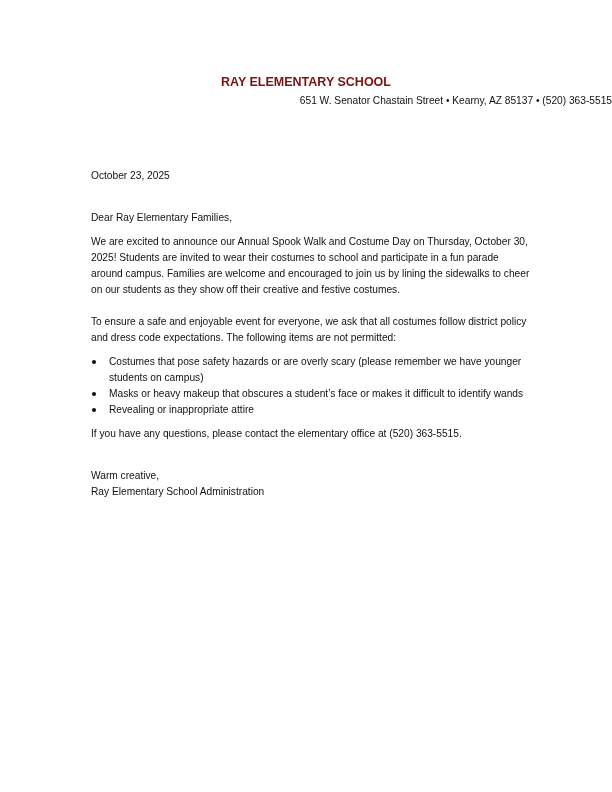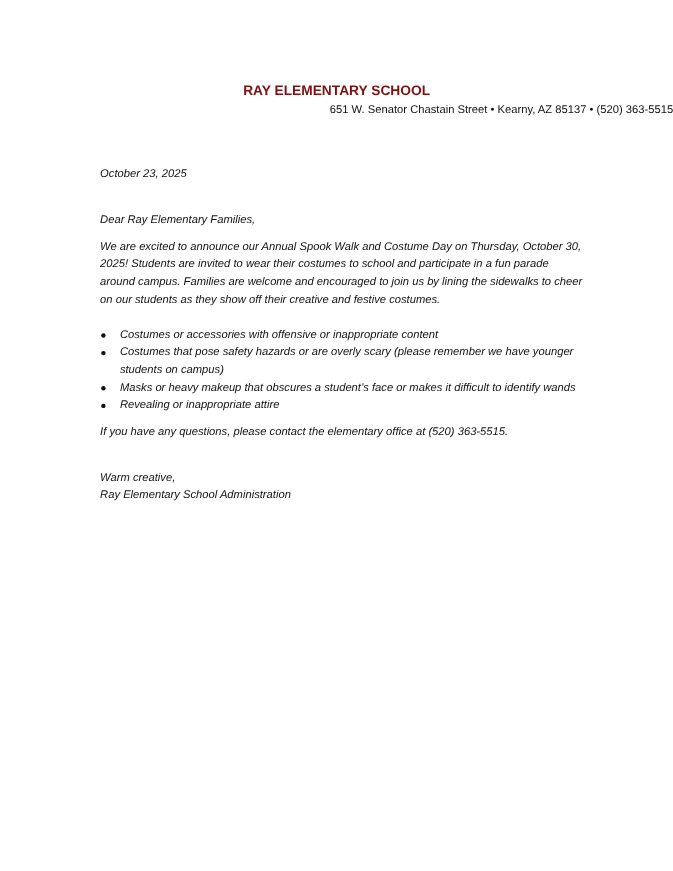--- a/index.html
+++ b/index.html
@@ -11,22 +11,22 @@
     .page { position: absolute; left: 0; top: 0; width: 524px; height: 792px; }
     .title {
       position: absolute; left: 0; width: 612px; top: 75px; text-align: center;
       font-weight: bold; font-size: 12.5px; color: #7b1113; letter-spacing: 0;
     }
     .address {
       position: absolute; left: 0; width: 612px; top: 95px; text-align: right;
       font-size: 10.2px;
     }
     .body {
-      position: absolute; left: 91px; top: 151px; width: 440px;
-      font-size: 10.2px; line-height: 16px; font-style: italic;
+      position: absolute; left: 91px; top: 168px; width: 440px;
+      font-size: 10.2px; line-height: 16px;
     }
     .body p { margin: 0; }
     .date { margin-bottom: 26px !important; }
     .salutation { margin-bottom: 8px !important; }
     .para { margin-bottom: 16px !important; }
     .list { list-style: none; margin: 0 0 8px 0; padding: 0; }
     .list li { position: relative; padding-left: 18px; margin: 0; }
     .bullet { position: absolute; left: 0; top: 0; width: 10px; }
     .bullet::before {
       content: ""; position: absolute; left: 1px; top: 6px; width: 4px; height: 4px;
@@ -38,23 +38,23 @@
 <body>
 
 <div class="page">
   <div class="title">RAY ELEMENTARY SCHOOL</div>
   <div class="address">651 W. Senator Chastain Street • Kearny, AZ 85137 • (520) 363-5515</div>
 
   <div class="body">
     <p class="date">October 23, 2025</p>
     <p class="salutation">Dear Ray Elementary Families,</p>
     <p class="para">We are excited to announce our Annual Spook Walk and Costume Day on Thursday, October 30, 2025! Students are invited to wear their costumes to school and participate in a fun parade around campus. Families are welcome and encouraged to join us by lining the sidewalks to cheer on our students as they show off their creative and festive costumes.</p>
+    <p class="para" style="margin-bottom:8px !important">To ensure a safe and enjoyable event for everyone, we ask that all costumes follow district policy and dress code expectations. The following items are not permitted:</p>
 
     <ul class="list">
-      <li><span class="bullet"></span><span>Costumes or accessories with offensive or inappropriate content</span></li>
       <li><span class="bullet"></span><span>Costumes that pose safety hazards or are overly scary (please remember we have younger students on campus)</span></li>
       <li><span class="bullet"></span><span>Masks or heavy makeup that obscures a student’s face or makes it difficult to identify wands</span></li>
       <li><span class="bullet"></span><span>Revealing or inappropriate attire</span></li>
     </ul>
 
     <p>If you have any questions, please contact the elementary office at (520) 363-5515.</p>
 
     <div class="closing-gap">
       <p>Warm creative,</p>
       <p>Ray Elementary School Administration</p>

